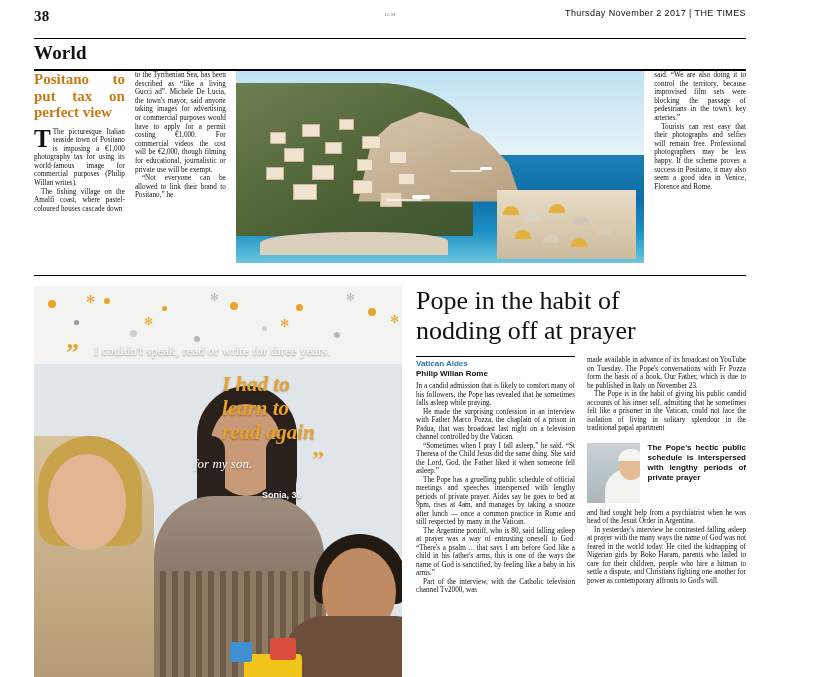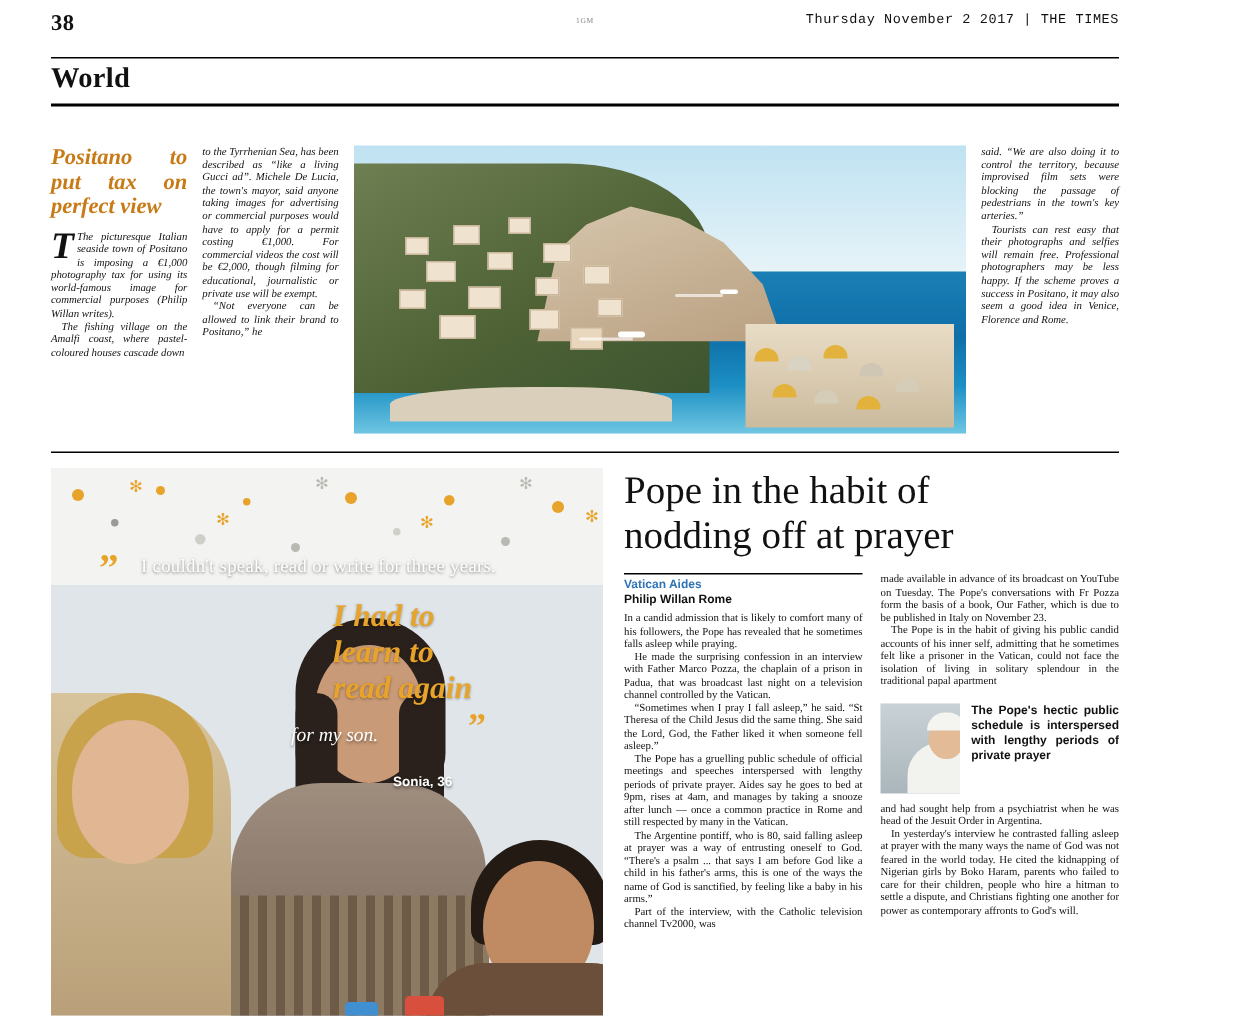--- a/index.html
+++ b/index.html
@@ -8,30 +8,30 @@
     background:#ffffff;
     font-family:"Liberation Serif", serif;
     color:#111;
     overflow:hidden;
   }
   .page{position:relative;width:780px;height:677px;box-sizing:border-box;padding:0 34px;}
 
   
   .masthead{position:relative;height:26px;display:flex;align-items:flex-start;justify-content:space-between;padding-top:8px;}
   .folio{font-family:"Liberation Serif",serif;font-weight:bold;font-size:15px;letter-spacing:.3px;}
-  .masthead-right{font-size:9px;letter-spacing:.4px;font-family:Liberation Mono, monospace;}
+  .masthead-right{font-size:9px;letter-spacing:.4px;font-family:Liberation Sans, sans-serif;}
   .masthead-mid{position:absolute;left:50%;top:12px;transform:translateX(-50%);font-size:5px;color:#888;letter-spacing:.5px;}
 
   .rule-top{border-top:1px solid #000;margin-top:4px;}
   .section-row{display:flex;align-items:baseline;padding:3px 0 5px 0;}
   .section-name{font-family:"Liberation Serif",serif;font-weight:bold;font-size:19px;letter-spacing:.2px;}
   .rule-under{border-bottom:2px solid #000;}
 
   
-  .top-story{display:flex;gap:10px;padding-top:26px;height:196px;font-style:italic;}
+  .top-story{display:flex;gap:10px;padding-top:0;height:196px;}
   .col{font-size:7.2px;line-height:8.6px;text-align:justify;font-family:"Liberation Serif",serif;}
   .col p{margin:0;text-indent:7px;}
   .col p.first{text-indent:0;}
   .headline-top{
     font-family:"Liberation Serif",serif;
     font-weight:bold;color:#c77a16;
     font-size:15px;line-height:16.5px;margin:0 0 7px 0;
   }
   .c1{width:93px;}
   .c2{width:93px;}

